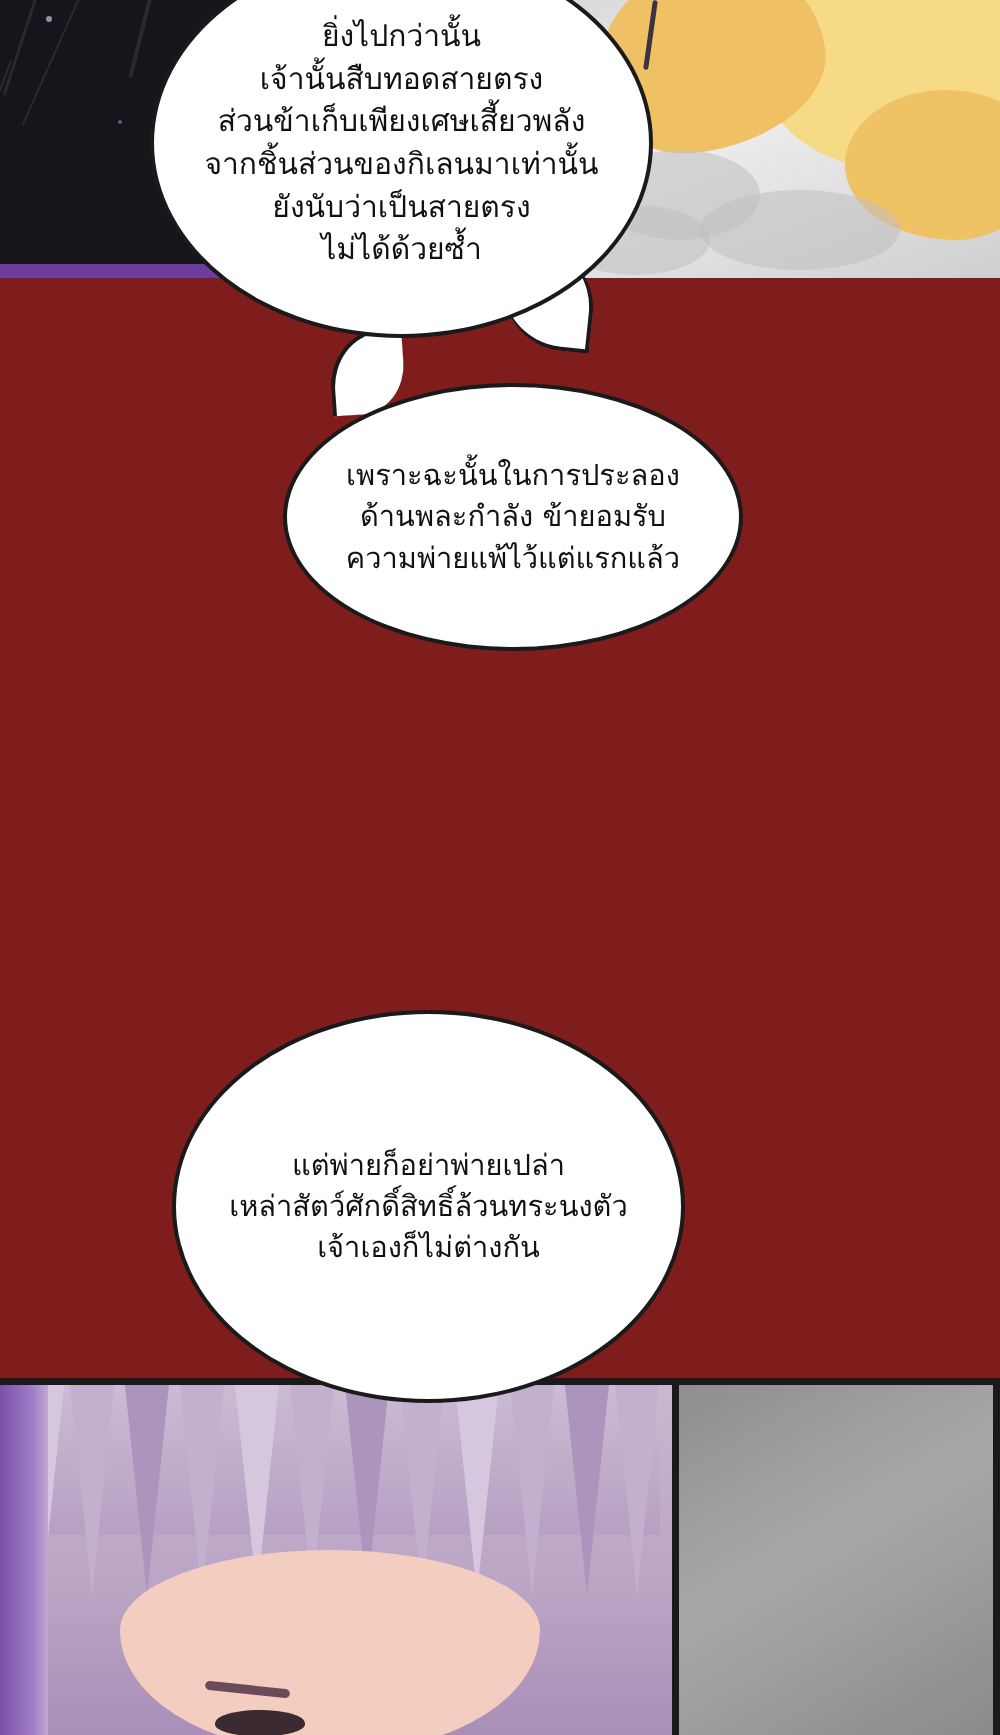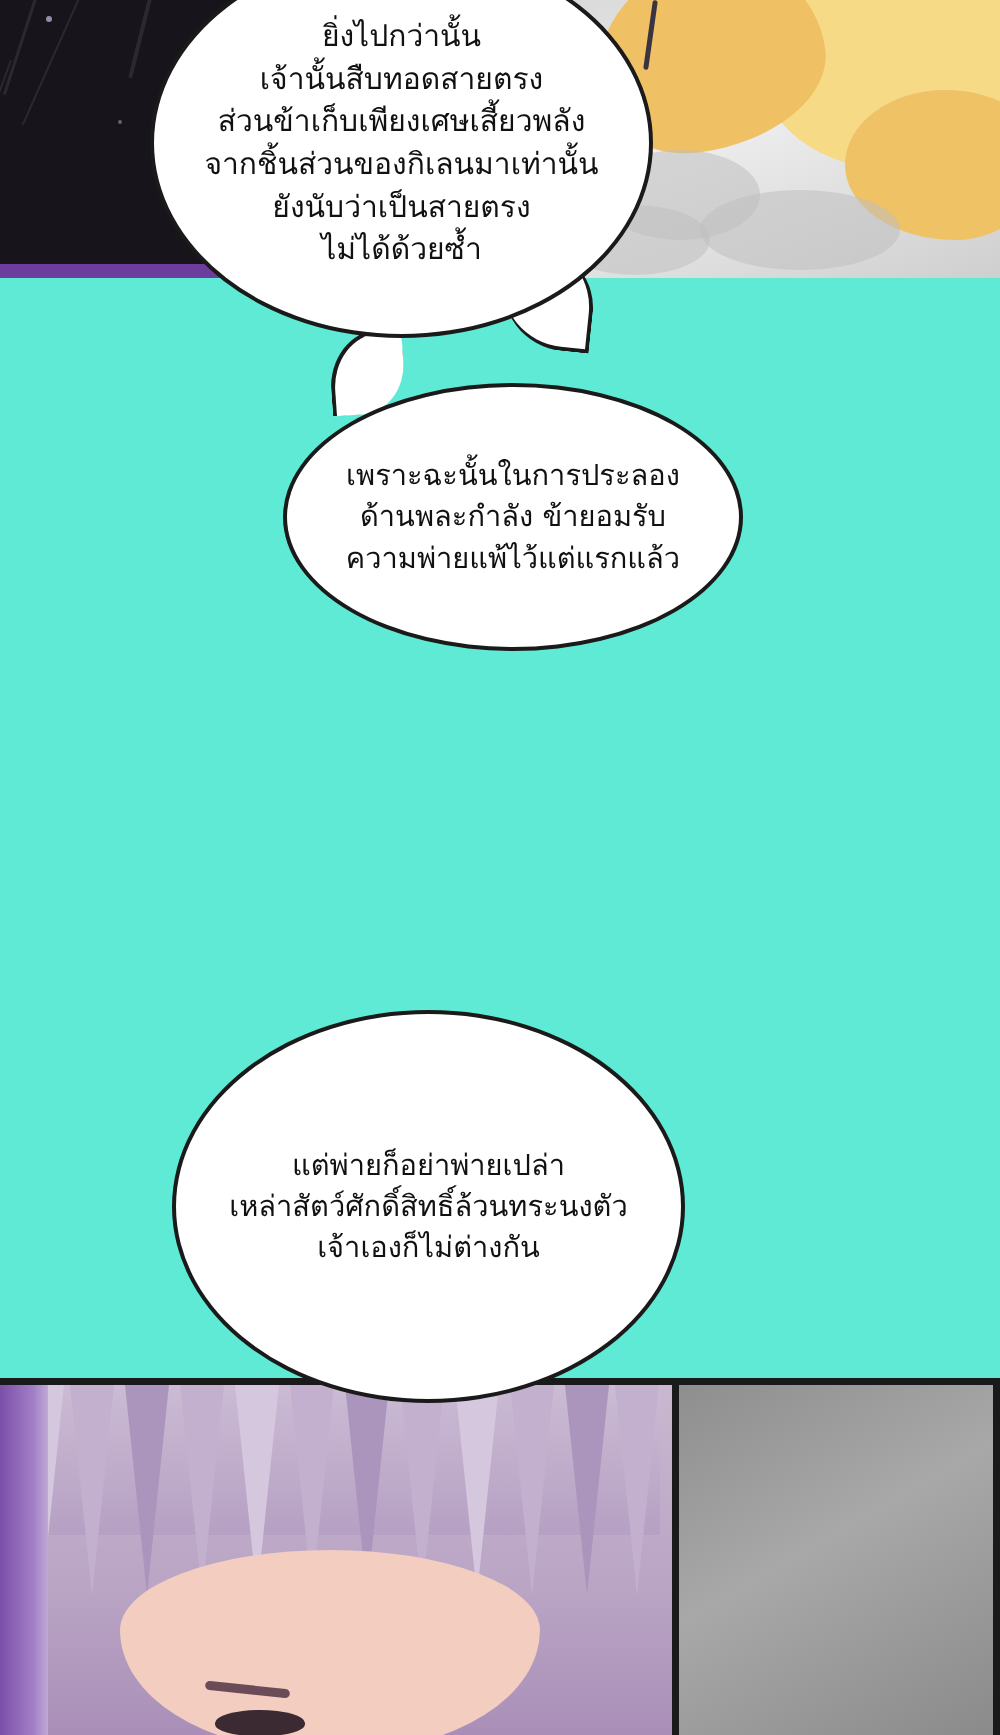--- a/index.html
+++ b/index.html
@@ -8,21 +8,21 @@
     background: #ffffff;
   }
   body {
     font-family: "DejaVu Sans", sans-serif;
   }
   .page {
     position: relative;
     width: 1000px;
     height: 1735px;
     overflow: hidden;
-    background: #5eead4;
+    background: #7f1d1d;
   }
 
   
   .panel-top {
     position: absolute;
     left: 0;
     top: 0;
     width: 1000px;
     height: 292px;
     overflow: hidden;

